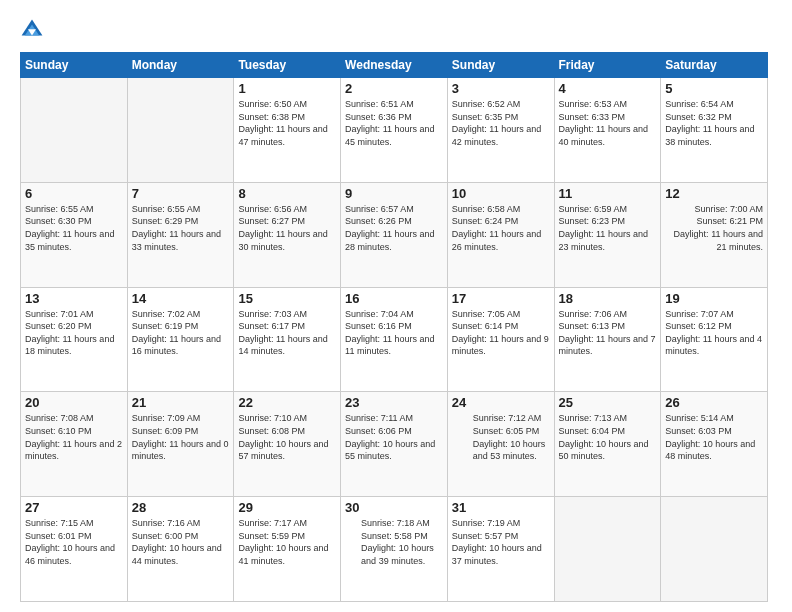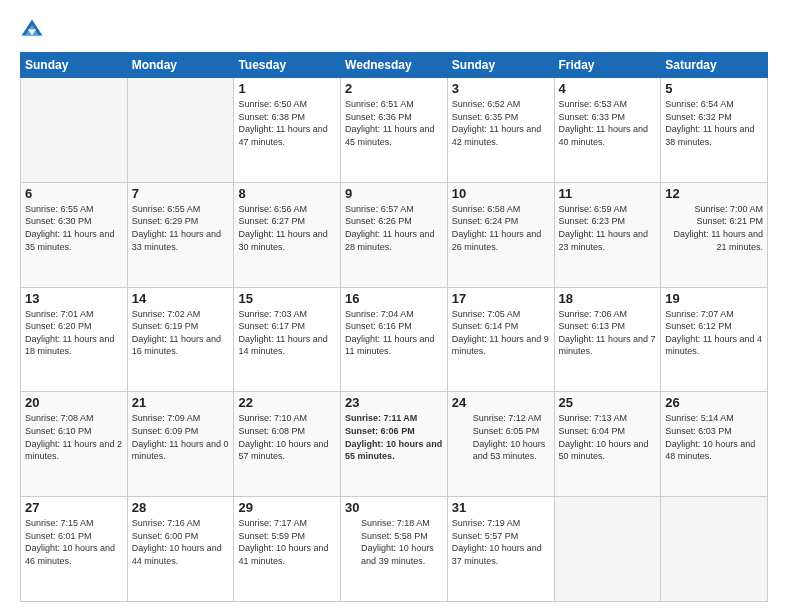--- a/index.html
+++ b/index.html
@@ -266,21 +266,21 @@
 Daylight: 11 hours and 0 minutes.</div>
           </td>
           <td>
             <div class="day-number">22</div>
             <div class="day-info" style="white-space: pre-line;">Sunrise: 7:10 AM
 Sunset: 6:08 PM
 Daylight: 10 hours and 57 minutes.</div>
           </td>
           <td>
             <div class="day-number">23</div>
-            <div class="day-info" style="white-space: pre-line; font-weight: bold;">Sunrise: 7:11 AM
+            <div class="day-info" style="white-space: pre-line;">Sunrise: 7:11 AM
 Sunset: 6:06 PM
 Daylight: 10 hours and 55 minutes.</div>
           </td>
           <td>
             <div class="day-number">24</div>
             <div class="day-info" style="white-space: pre-line; margin-left: 21px;">Sunrise: 7:12 AM
 Sunset: 6:05 PM
 Daylight: 10 hours and 53 minutes.</div>
           </td>
           <td>

